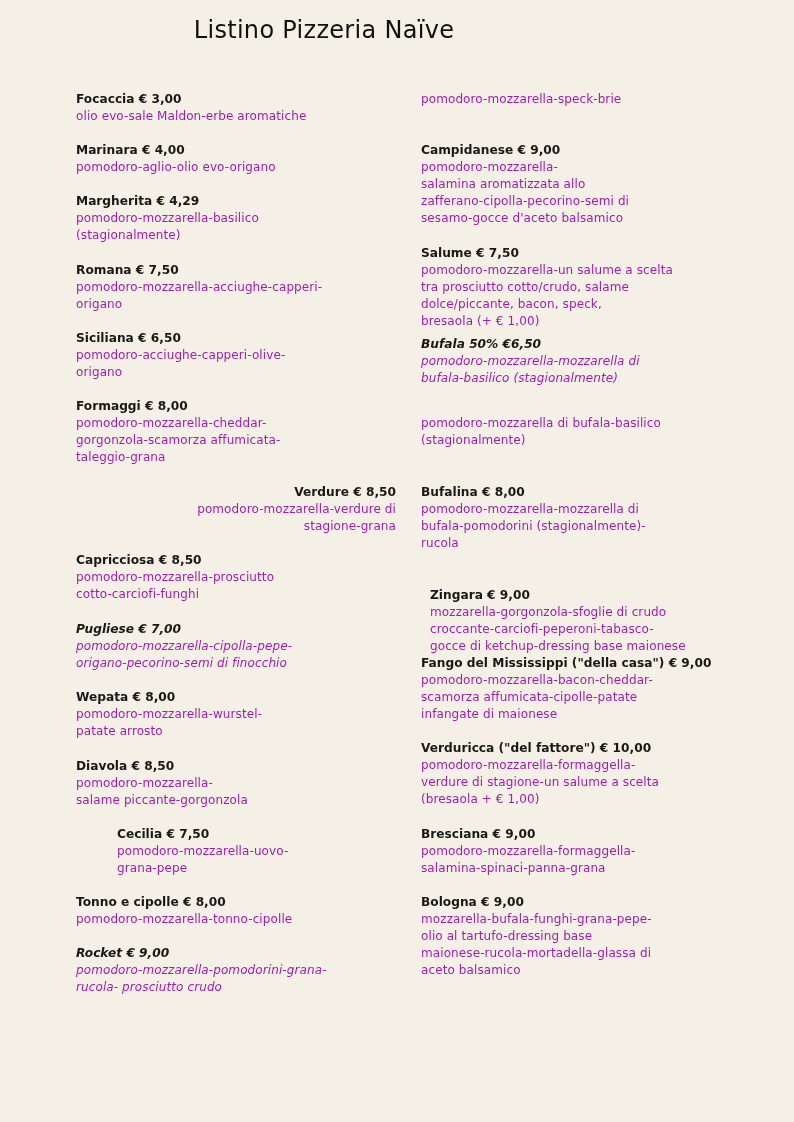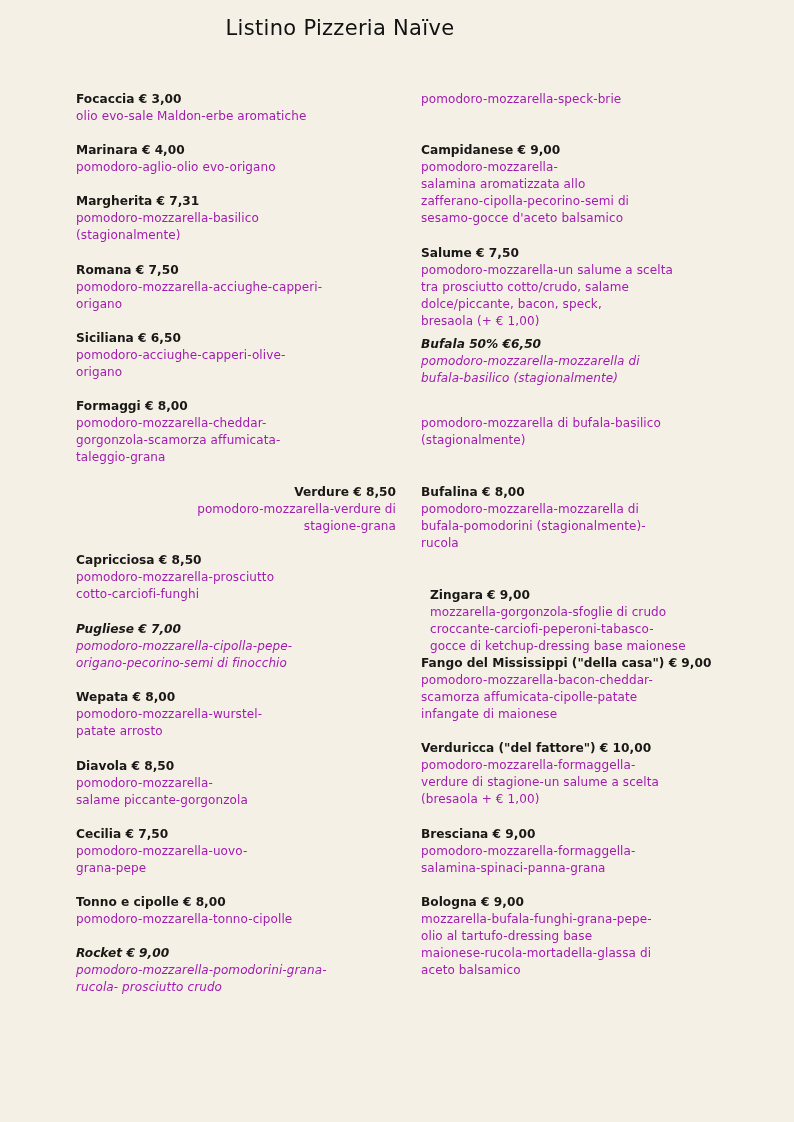--- a/index.html
+++ b/index.html
@@ -11,24 +11,24 @@
       height: 1122px;
       background: #f4f0e5;
       color: #1d1b18;
       font-family: "DejaVu Sans", sans-serif;
       position: relative;
       overflow: hidden;
     }
     .page-title {
       position: absolute;
       top: 16px;
-      left: 16px;
+      left: 0;
       width: 648px;
       text-align: center;
-      font-size: 21px;
+      font-size: 24px;
       font-weight: normal;
       letter-spacing: 0.3px;
       color: #111;
       margin: 0;
     }
     .col {
       position: absolute;
       top: 0;
     }
     .col-left { left: 76px; width: 320px; }
@@ -61,21 +61,21 @@
 <div class="col col-left" id="col-left">
     <div class="item" style="top: 91px;">
       <div class="item-head">Focaccia  € 3,00</div>
       <div class="item-desc">olio evo-sale Maldon-erbe aromatiche</div>
     </div>
     <div class="item" style="top: 142px;">
       <div class="item-head">Marinara € 4,00</div>
       <div class="item-desc">pomodoro-aglio-olio evo-origano</div>
     </div>
     <div class="item" style="top: 193px;">
-      <div class="item-head">Margherita  € 7,31</div>
+      <div class="item-head">Margherita  € 4,29</div>
       <div class="item-desc">pomodoro-mozzarella-basilico
 (stagionalmente)</div>
     </div>
     <div class="item" style="top: 262px;">
       <div class="item-head">Romana  € 7,50</div>
       <div class="item-desc">pomodoro-mozzarella-acciughe-capperi-
 origano</div>
     </div>
     <div class="item" style="top: 330px;">
       <div class="item-head">Siciliana  € 6,50</div>
@@ -106,21 +106,21 @@
     <div class="item" style="top: 689px;">
       <div class="item-head">Wepata  € 8,00</div>
       <div class="item-desc">pomodoro-mozzarella-wurstel-
 patate arrosto</div>
     </div>
     <div class="item" style="top: 758px;">
       <div class="item-head">Diavola  € 8,50</div>
       <div class="item-desc">pomodoro-mozzarella-
 salame piccante-gorgonzola</div>
     </div>
-    <div class="item" style="top: 826px;">
+    <div class="item" style="top: 826px; margin-left: 41px;">
       <div class="item-head">Cecilia  € 7,50</div>
       <div class="item-desc">pomodoro-mozzarella-uovo-
 grana-pepe</div>
     </div>
     <div class="item" style="top: 894px;">
       <div class="item-head">Tonno e cipolle  € 8,00</div>
       <div class="item-desc">pomodoro-mozzarella-tonno-cipolle</div>
     </div>
     <div class="item" style="top: 945px; font-style: italic;">
       <div class="item-head">Rocket  € 9,00</div>

